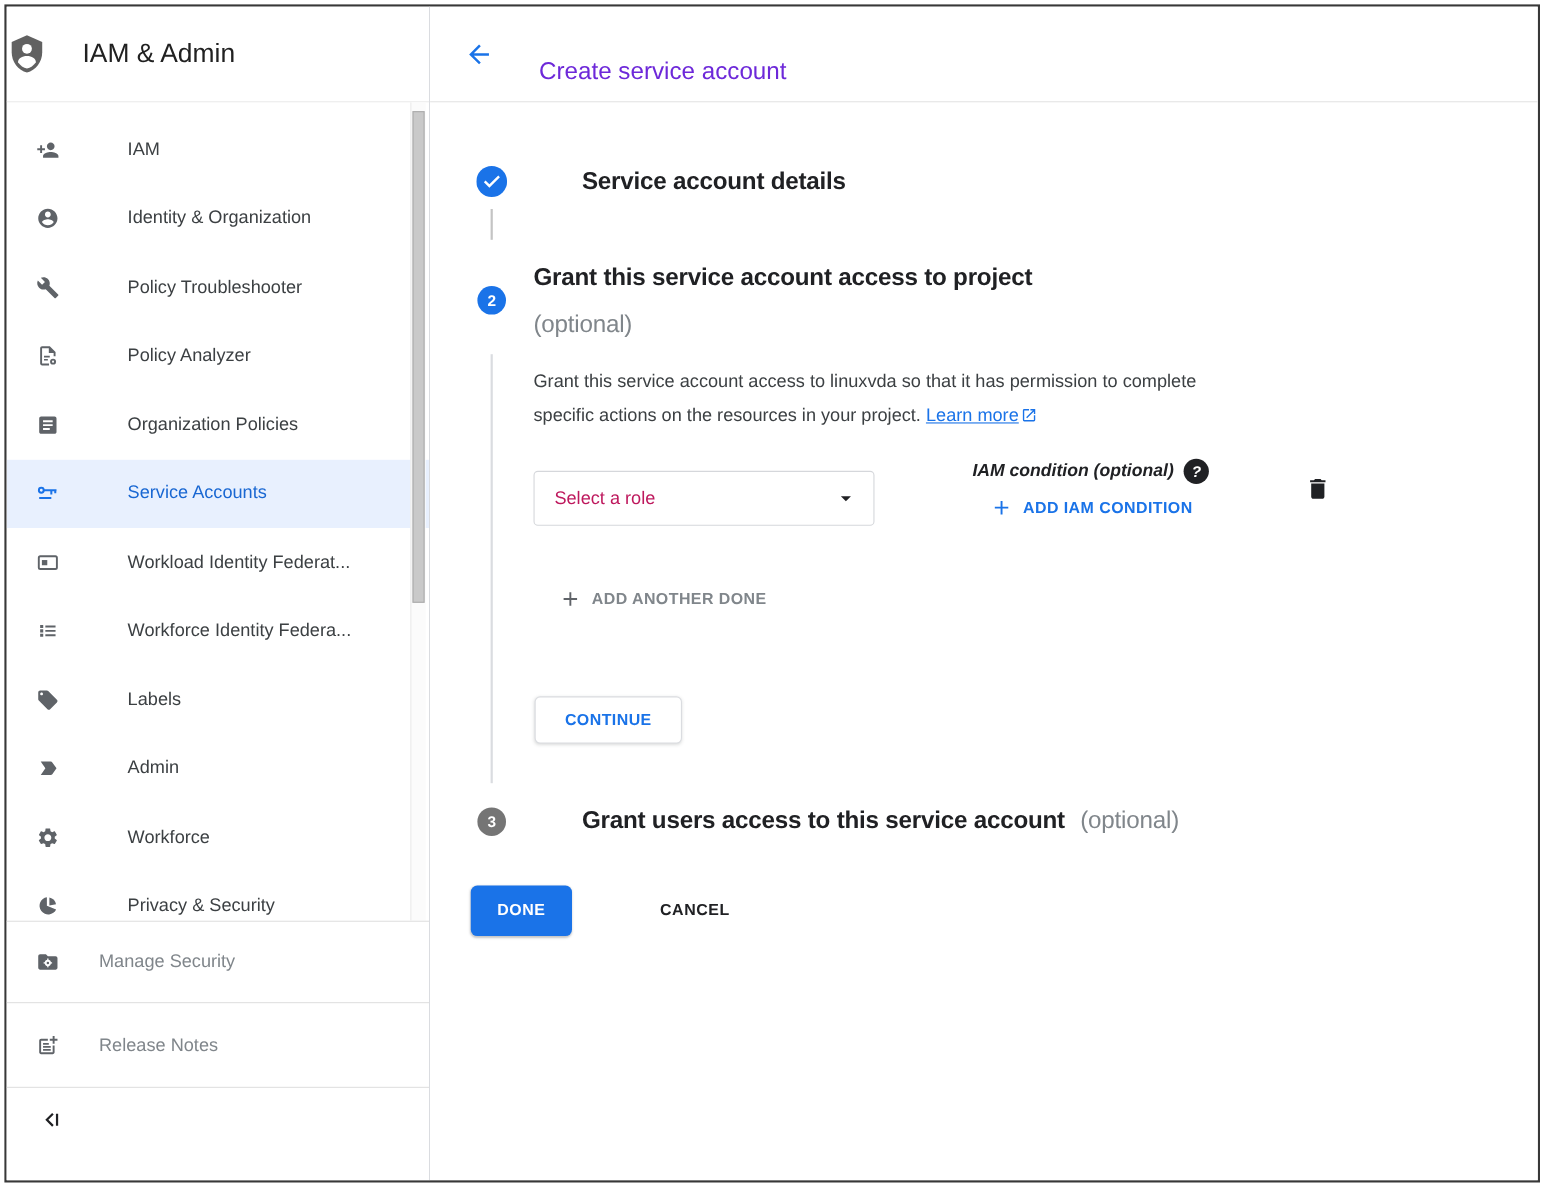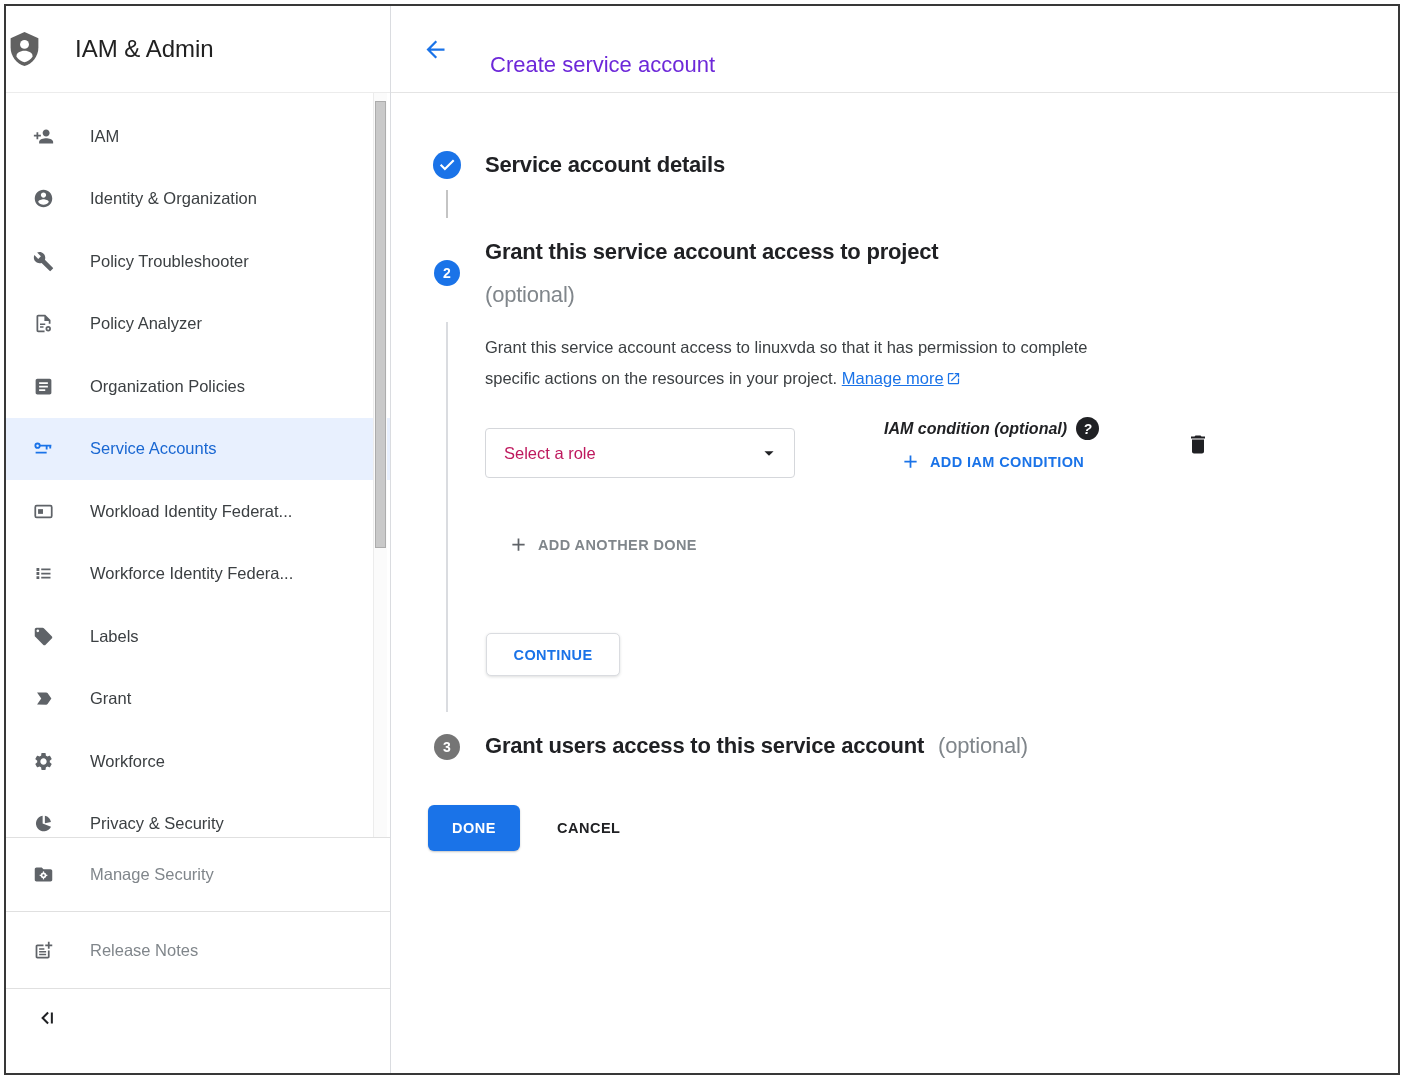--- a/index.html
+++ b/index.html
@@ -29,21 +29,21 @@
     margin-left:32px; font-size:24px; font-weight:500;
     color:#212121; letter-spacing:0;
   }
   .sb-nav {
     position:absolute; top:87px; left:0; right:0; bottom:236px;
     overflow:hidden; padding-top:12px;
   }
   .nav-item {
     height:62.5px; display:flex; align-items:center;
     padding-left:27px; cursor:pointer; white-space:nowrap;
-    color:#3c4043; font-size:16.5px;
+    color:#3c4043; font-size:16.5px;gap:26px;
   }
   .nav-item svg { width:21px; height:21px; margin-right:36px; flex:none; fill:#5f6368; color:#5f6368; }
   .nav-item.selected { background:#e8f0fe; color:#1967d2; }
   .nav-item.selected svg { fill:#1a73e8; color:#1a73e8; }
 
   .sb-scroll-track {
     position:absolute; top:87px; right:3px; width:14px; height:744px;
     background:#fbfbfb; border-left:1px solid #ececec;
   }
   .sb-scroll-thumb {
@@ -73,21 +73,21 @@
   .main-header {
     height:87px; display:flex; align-items:center;
     border-bottom:1px solid #e4e4e4;
   }
   .back-btn { margin-left:31px; width:27px; height:27px; cursor:pointer; flex:none; }
   .page-title { margin-left:41px; font-size:22px; color:#6d28d9;margin-top:32px; }
 
   .content { position:relative; height:calc(100% - 87px); }
 
   .abs { position:absolute; }
-  .step-row { display:flex; align-items:flex-start; }
+  .step-row { display:flex; align-items:flex-start;gap:44px; }
   .badge-check { width:28px; height:28px; flex:none; }
   .badge-num {
     width:26px; height:26px; border-radius:50%; flex:none;
     display:flex; align-items:center; justify-content:center;
     color:#fff; font-size:14px; font-weight:bold;
   }
   .badge-blue { background:#1a73e8; }
   .badge-gray { background:#757575; }
   .step-heading {
     font-size:22px; font-weight:700; color:#202124;
@@ -236,21 +236,21 @@
         <svg viewBox="0 0 24 24">
             <path d="M21.4 11.6l-9-9C12 2.2 11.6 2 11 2H4c-1.1 0-2 .9-2 2v7c0 .6.2 1.1.6 1.4l9 9c.4.4.9.6 1.4.6.6 0 1.1-.2 1.4-.6l7-7c.4-.4.6-.9.6-1.4 0-.6-.2-1.1-.6-1.4zM5.5 7C4.7 7 4 6.3 4 5.5S4.7 4 5.5 4 7 4.7 7 5.5 6.3 7 5.5 7z"></path>
           </svg>
         <span>Labels</span>
       </div>
 
       <div class="nav-item">
         <svg viewBox="0 0 24 24">
             <path d="M4.6 18.99l10.4.01c.67 0 1.27-.33 1.63-.84L21 12l-4.37-6.16C16.27 5.33 15.67 5 15 5L4.6 5.01 9.44 12 4.6 18.99z"></path>
           </svg>
-        <span>Grant</span>
+        <span>Admin</span>
       </div>
 
       <div class="nav-item">
         <svg viewBox="0 0 24 24">
             <path d="M19.14 12.94c.04-.3.06-.61.06-.94 0-.32-.02-.64-.07-.94l2.03-1.58c.18-.14.23-.41.12-.61l-1.92-3.32c-.12-.22-.37-.29-.59-.22l-2.39.96c-.5-.38-1.03-.7-1.62-.94l-.36-2.54c-.04-.24-.24-.41-.48-.41h-3.84c-.24 0-.43.17-.47.41l-.36 2.54c-.59.24-1.13.57-1.62.94l-2.39-.96c-.22-.08-.47 0-.59.22L2.74 8.87c-.12.21-.08.47.12.61l2.03 1.58c-.05.3-.09.63-.09.94s.02.64.07.94l-2.03 1.58c-.18.14-.23.41-.12.61l1.92 3.32c.12.22.37.29.59.22l2.39-.96c.5.38 1.03.7 1.62.94l.36 2.54c.05.24.24.41.48.41h3.84c.24 0 .44-.17.47-.41l.36-2.54c.59-.24 1.13-.56 1.62-.94l2.39.96c.22.08.47 0 .59-.22l1.92-3.32c.12-.22.07-.47-.12-.61l-2.01-1.58zM12 15.6c-1.98 0-3.6-1.62-3.6-3.6s1.62-3.6 3.6-3.6 3.6 1.62 3.6 3.6-1.62 3.6-3.6 3.6z"></path>
           </svg>
         <span>Workforce</span>
       </div>
 
       <div class="nav-item">
@@ -325,21 +325,21 @@
 
       <div class="abs" style="left:94px; top:144px;">
         <div class="step-heading">Grant this service account access to project</div>
         <div class="step-heading optional" style="margin-top:13px;">(optional)</div>
       </div>
 
       <div class="abs v-line" style="left:55px; top:229px; height:390px;"></div>
 
       <p class="abs description" style="left:94px; top:222px;">
         <span>Grant this service account access to linuxvda so that it has permission to complete specific actions on the resources in your project.</span>
-        <a class="learn-more">Manage more</a><svg class="ext-icon" viewBox="0 0 24 24">
+        <a class="learn-more">Learn more</a><svg class="ext-icon" viewBox="0 0 24 24">
             <path fill="#1a73e8" d="M19 19H5V5h7V3H5a2 2 0 0 0-2 2v14a2 2 0 0 0 2 2h14a2 2 0 0 0 2-2v-7h-2v7zM14 3v2h3.6l-9.8 9.8 1.4 1.4L19 6.4V10h2V3h-7z"></path>
           </svg>
       </p>
 
       <div class="abs role-select" style="left:94px; top:335px;">
         <span class="role-select-label">Select a role</span>
         <svg class="role-caret" viewBox="0 0 24 24">
           <path d="M7 10l5 5 5-5z" fill="#202124"></path>
         </svg>
       </div>
@@ -370,20 +370,20 @@
       <button class="abs btn-continue" style="left:95px; top:512px;margin-top:28px;">CONTINUE</button>
 
       <div class="abs step-row" style="left:43px; top:641px;">
         <div class="badge-num badge-gray">3</div>
         <div class="step-heading" style="margin-left:25px; margin-top:-3px;">
           <span>Grant users access to this service account</span>
           <span class="optional" style="margin-left:8px;">(optional)</span>
         </div>
       </div>
 
-      <div class="abs actions-row" style="left:37px; top:712px;">
+      <div class="abs actions-row" style="left:37px; top:712px;gap:43px;">
         <button class="btn-done">DONE</button>
         <button class="btn-cancel" style="margin-left:37px;">CANCEL</button>
       </div>
 
     </div>
   </main>
 </div>
 
 </body></html>

